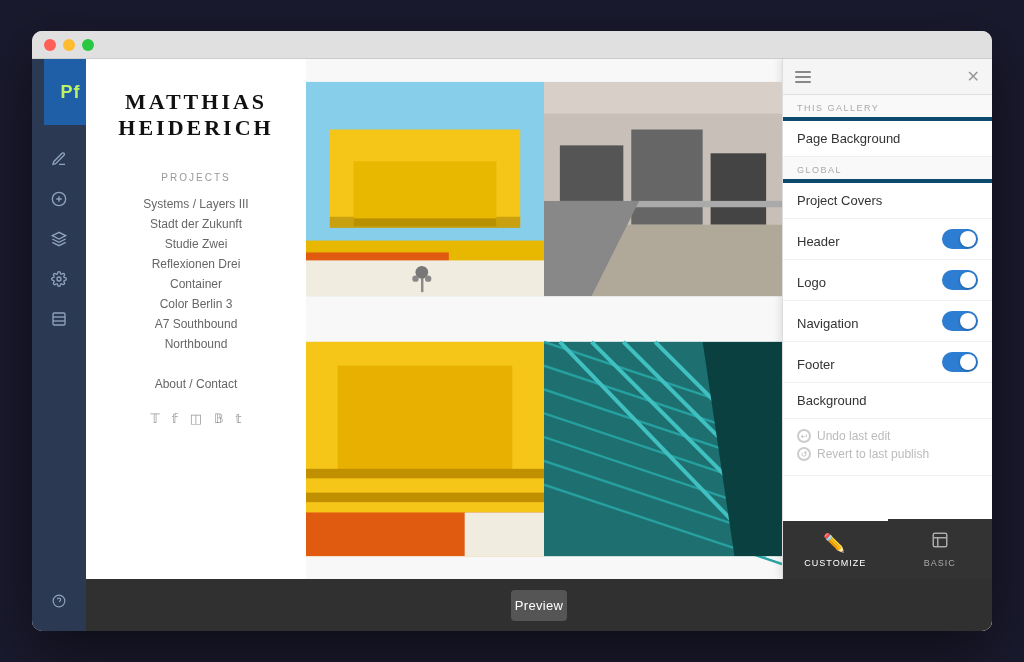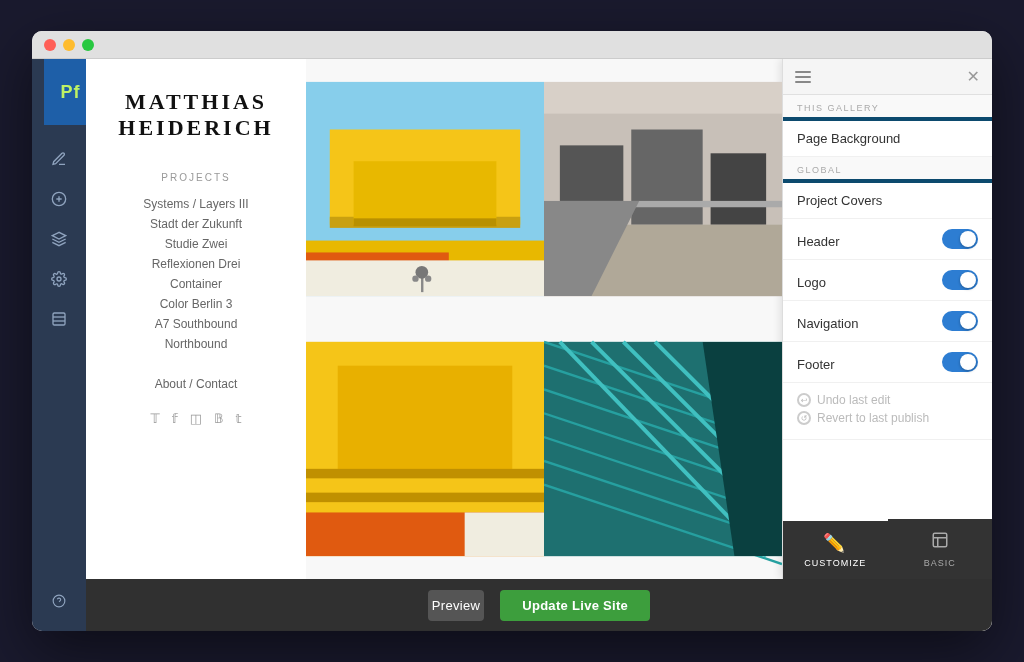--- a/index.html
+++ b/index.html
@@ -578,20 +578,23 @@
               <div class="toggle"></div>
             </div>
             <div class="panel-item">
               <span>Navigation</span>
               <div class="toggle"></div>
             </div>
             <div class="panel-item">
               <span>Footer</span>
               <div class="toggle"></div>
             </div>
+            <div class="panel-item">
+              <span>Background</span>
+            </div>
 
             <div class="panel-undo-section">
               <div class="undo-item">
                 <div class="undo-circle">↩</div>
                 <span>Undo last edit</span>
               </div>
               <div class="undo-item">
                 <div class="undo-circle">↺</div>
                 <span>Revert to last publish</span>
               </div>
@@ -612,18 +615,17 @@
               </span>
               <span>BASIC</span>
             </div>
           </div>
         </div>
 
       </div>
 
       <div class="preview-bottom">
         <button class="btn-preview">Preview</button>
-        <button class="btn-update">Update Live Site</button>
       </div>
     </div>
 
   </div>
 </div>
 
 </body></html>

